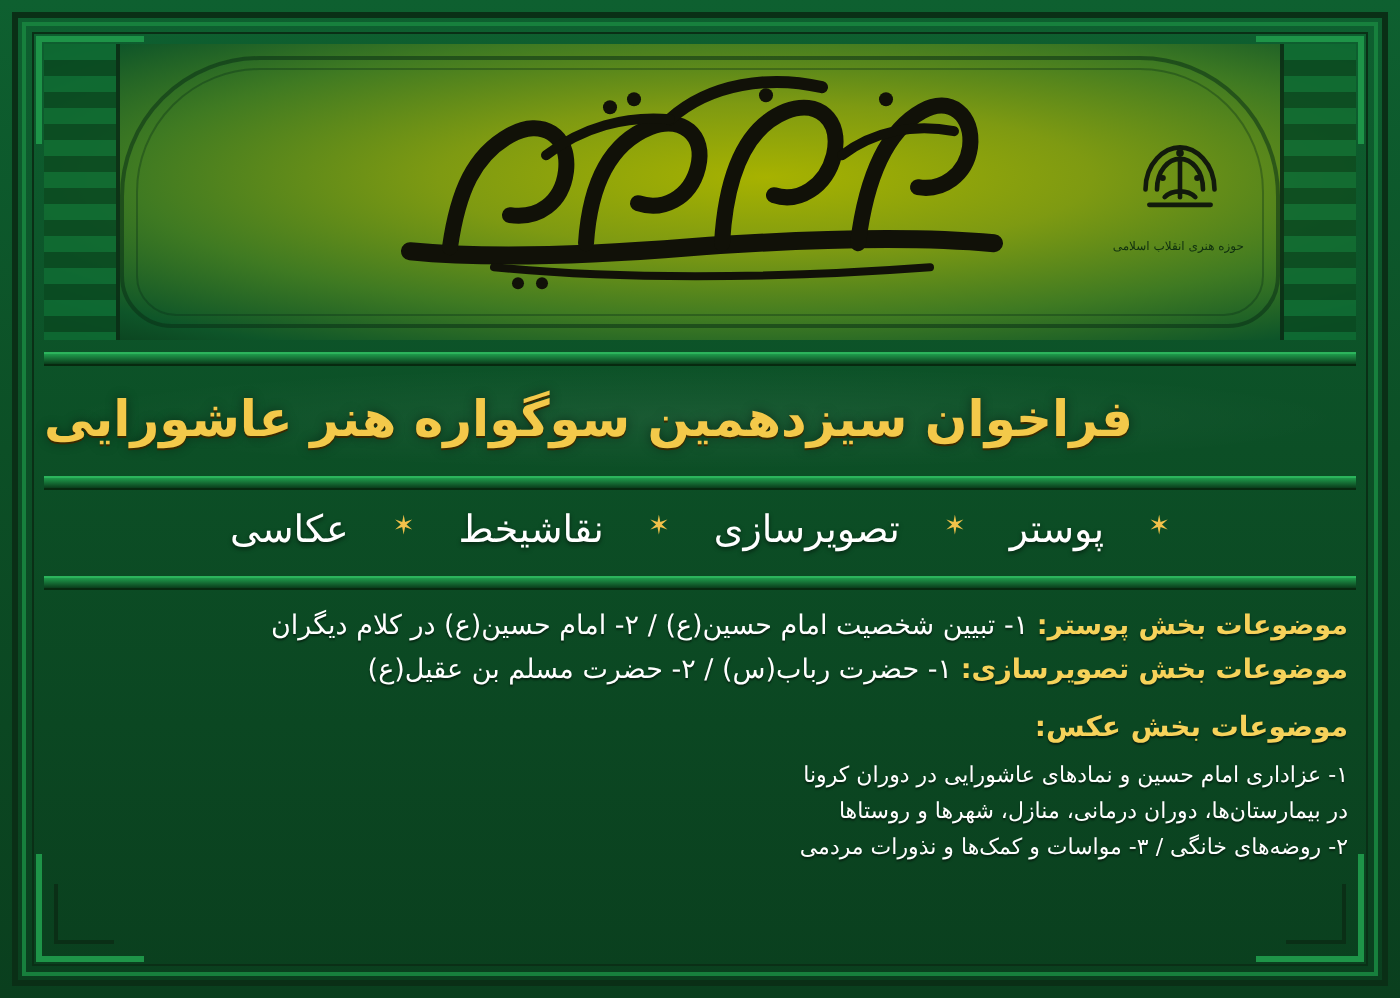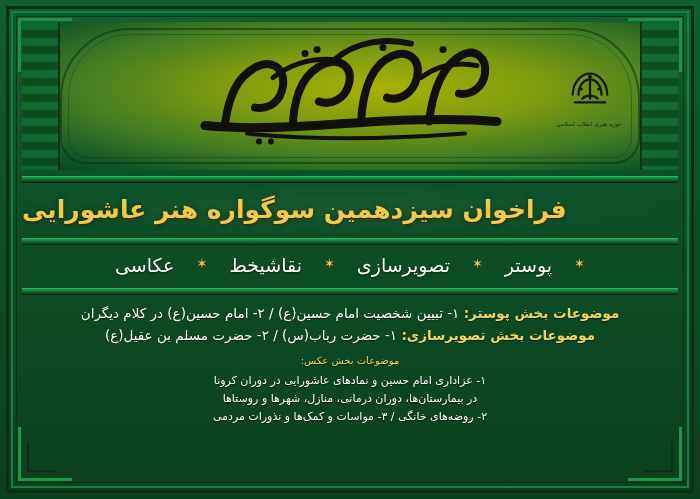--- a/index.html
+++ b/index.html
@@ -195,38 +195,37 @@
     transform: translateY(-2px);
   }
 
   
   .body-area {
     position: absolute;
     left: 26px; right: 26px;
     top: 298px;
     bottom: 26px;
     direction: rtl;
-    text-align: center;
     color: #ffffff;
     padding-top: 4px;
   }
   .line {
     font-size: 13.5px;
     line-height: 1.65;
     color: #ffffff;
     text-shadow: 0 1px 1px rgba(0,0,0,.5);
     white-space: nowrap;
   }
   .line .lbl {
     color: #f6d25a;
     font-weight: bold;
   }
   .heading-line {
-    font-size: 10px;
-    font-weight: normal;
+    font-size: 14px;
+    font-weight: bold;
     color: #f6d25a;
     line-height: 1.9;
     text-shadow: 0 1px 1px rgba(0,0,0,.5);
   }
   .sub-block { margin-top: 2px; }
   .sub-block .line { font-size: 11px; }
 
   .spacer-sm { height: 4px; }
 </style>
 </head>

